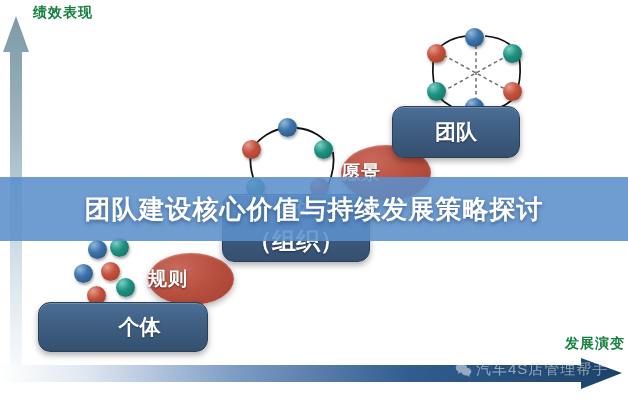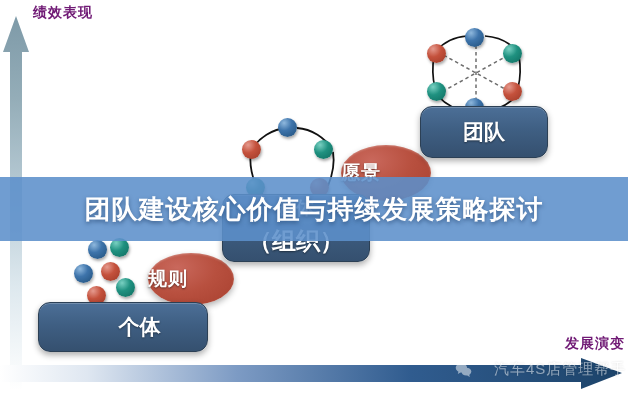--- a/index.html
+++ b/index.html
@@ -23,21 +23,21 @@
     left:3px; top:16px;
     width:26px; height:374px;
   }
   .h-axis{
     position:absolute;
     left:0px; top:358px;
     width:622px; height:34px;
   }
   .axis-label{
     position:absolute;
-    color:#701a75;
+    color:#15803d;
     font-weight:bold;
     font-size:14px;
     letter-spacing:1px;
     white-space:nowrap;
     text-shadow:0 1px 0 rgba(255,255,255,.6);
   }
   .v-axis-label{ left:33px; top:4px; }
   .h-axis-label{ left:565px; top:335px; }
 
   
@@ -54,21 +54,21 @@
     justify-content:center;
     text-align:center;
     line-height:1.22;
     text-shadow:0 1px 2px rgba(0,0,0,.45);
   }
   .box-individual{ left:38px; top:302px; width:135px; height:48px; font-size:21px;padding-left:33px; }
   .box-group{ left:222px; top:186px; width:148px; height:68px; font-size:19px;
               flex-direction:column; justify-content:flex-start; padding-top:3px; box-sizing:border-box;margin-top:8px;}
   .box-group .line1{ font-size:18px; opacity:.95; }
   .box-group .line2{ font-size:24px; margin-top:6px; }
-  .box-team{ left:420px; top:106px; width:126px; height:50px; font-size:21px; }
+  .box-team{ left:392px; top:106px; width:126px; height:50px; font-size:21px; }
 
   
   .ellipse{
     position:absolute;
     border-radius:50%;
     background:radial-gradient(ellipse at 34% 28%,#c9685c 0%,#b8503f 48%,#a8402f 100%);
     box-shadow:0 3px 6px rgba(0,0,0,.3), inset 0 1px 2px rgba(255,255,255,.25);
     color:#fff;
     font-weight:bold;
     font-size:19px;
@@ -107,21 +107,21 @@
     font-size:26px;
     letter-spacing:1px;
     white-space:nowrap;
     text-shadow:0 2px 4px rgba(20,50,90,.55);
   }
 
   
   .watermark{
     position:absolute;
     left:455px; top:360px;
-    display:flex; align-items:center; gap:22px;
+    display:flex; align-items:center; gap:4px;
     opacity:.5;
     pointer-events:none;
   }
   .wm-text{
     color:#ffffff;
     font-size:15px;
     letter-spacing:1px;
     white-space:nowrap;
     text-shadow:0 0 2px rgba(0,0,0,.35);
   }

